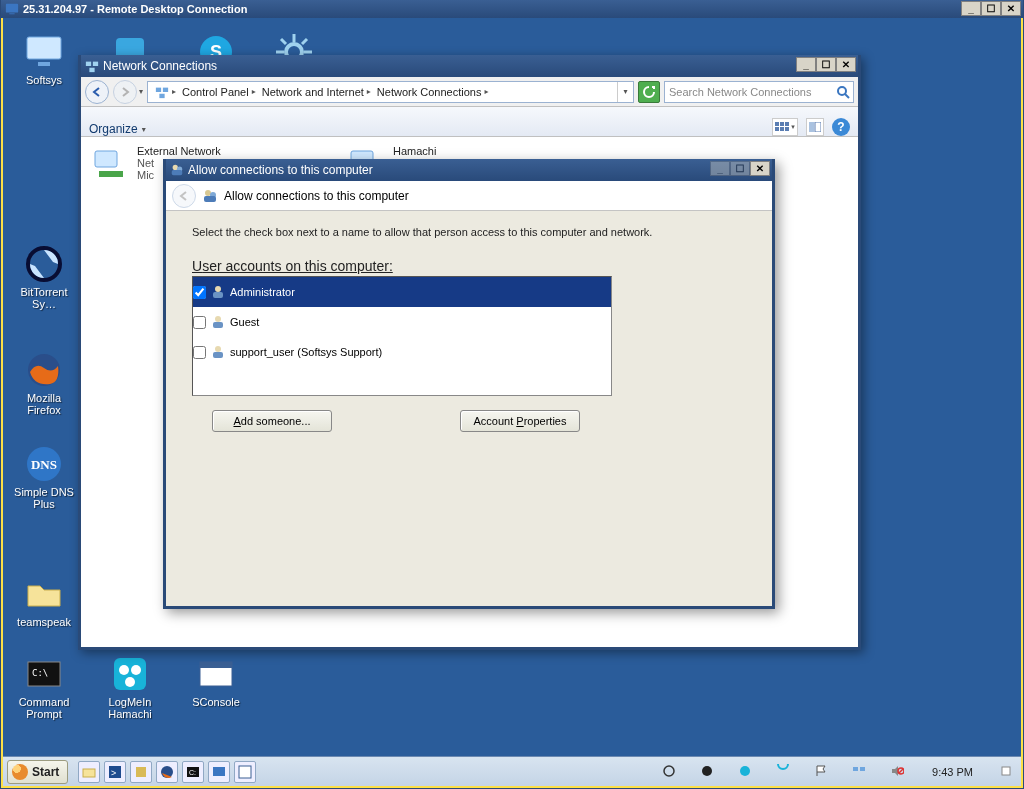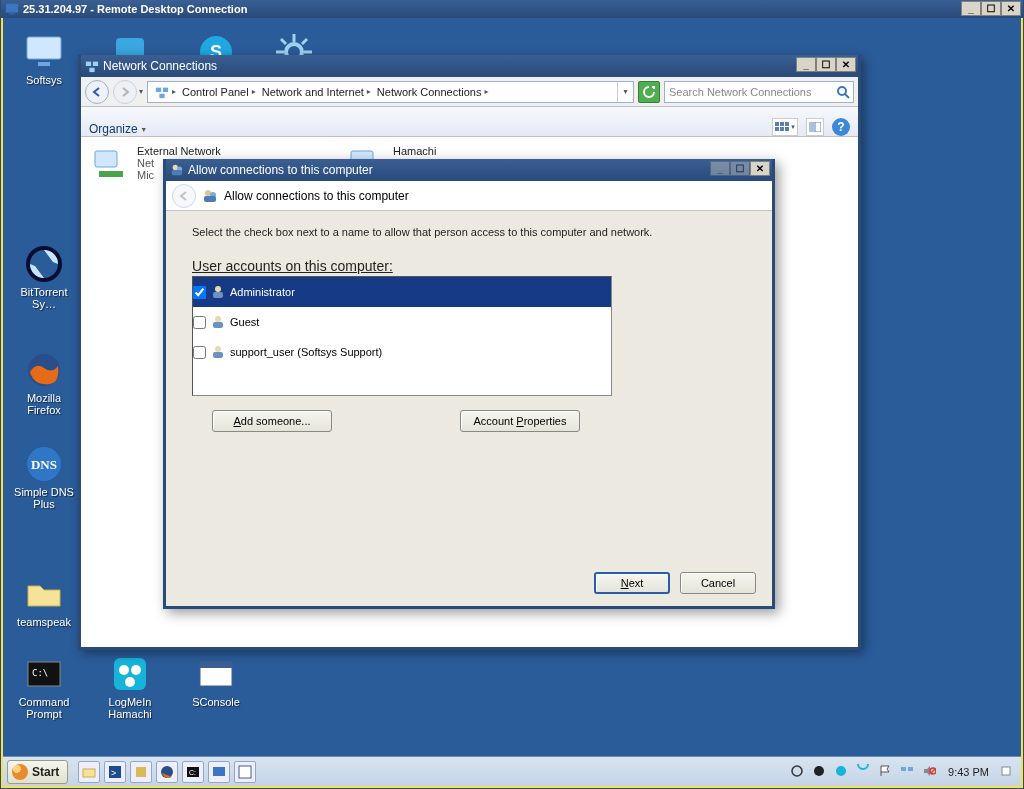--- a/index.html
+++ b/index.html
@@ -82,21 +82,21 @@
   }
   .start-orb {
     width: 16px; height: 16px; border-radius: 50%; margin-right: 4px;
     background: radial-gradient(circle at 30% 30%, #ffd27a 0 25%, #e88b2e 26% 100%);
     position: relative;
   }
   .task-icons { display: flex; align-items: center; gap: 4px; margin-left: 6px; }
   .task-icons .ticon { width: 22px; height: 22px; background:#eef; border:1px solid #90a8c4; border-radius:2px; display:flex; align-items:center; justify-content:center;}
   .ticon svg { width:14px; height:14px; }
   .tray {
-    margin-left: auto; display: flex; align-items: center; gap: 6px;
+    margin-left: auto; display: flex; align-items: center; gap: 22px;
     padding-right: 6px;
   }
   .tray .ticon { width:16px; height:16px; background:transparent; border:none; }
   .clock { font-size: 11px; color:#222; margin: 0 4px; }
 
   
   .nc-window {
     position: absolute; top: 37px; left: 75px; width: 783px; height: 595px;
     background: #fff;
     border: 3px solid #2a4a78;
@@ -483,28 +483,20 @@
         <div class="btn-row" style="margin-left:20px;">
           <div class="xp-btn">
               <span><span class="ul">A</span>dd someone...</span>
             </div>
           <div class="xp-btn" style="margin-left:112px">
               <span>Account <span class="ul">P</span>roperties</span>
             </div>
         </div>
       </div>
 
-      <div class="wiz-footer">
-        <div class="xp-btn small default">
-            <span><span class="ul">N</span>ext</span>
-          </div>
-        <div class="xp-btn small">
-            <span>Cancel</span>
-          </div>
-      </div>
     </div>
 
     <div class="taskbar">
       <div class="start-btn">
         <span class="start-orb"></span>
         <span>Start</span>
       </div>
       <div class="task-icons">
         <span class="ticon">
             <svg viewBox="0 0 14 14">

